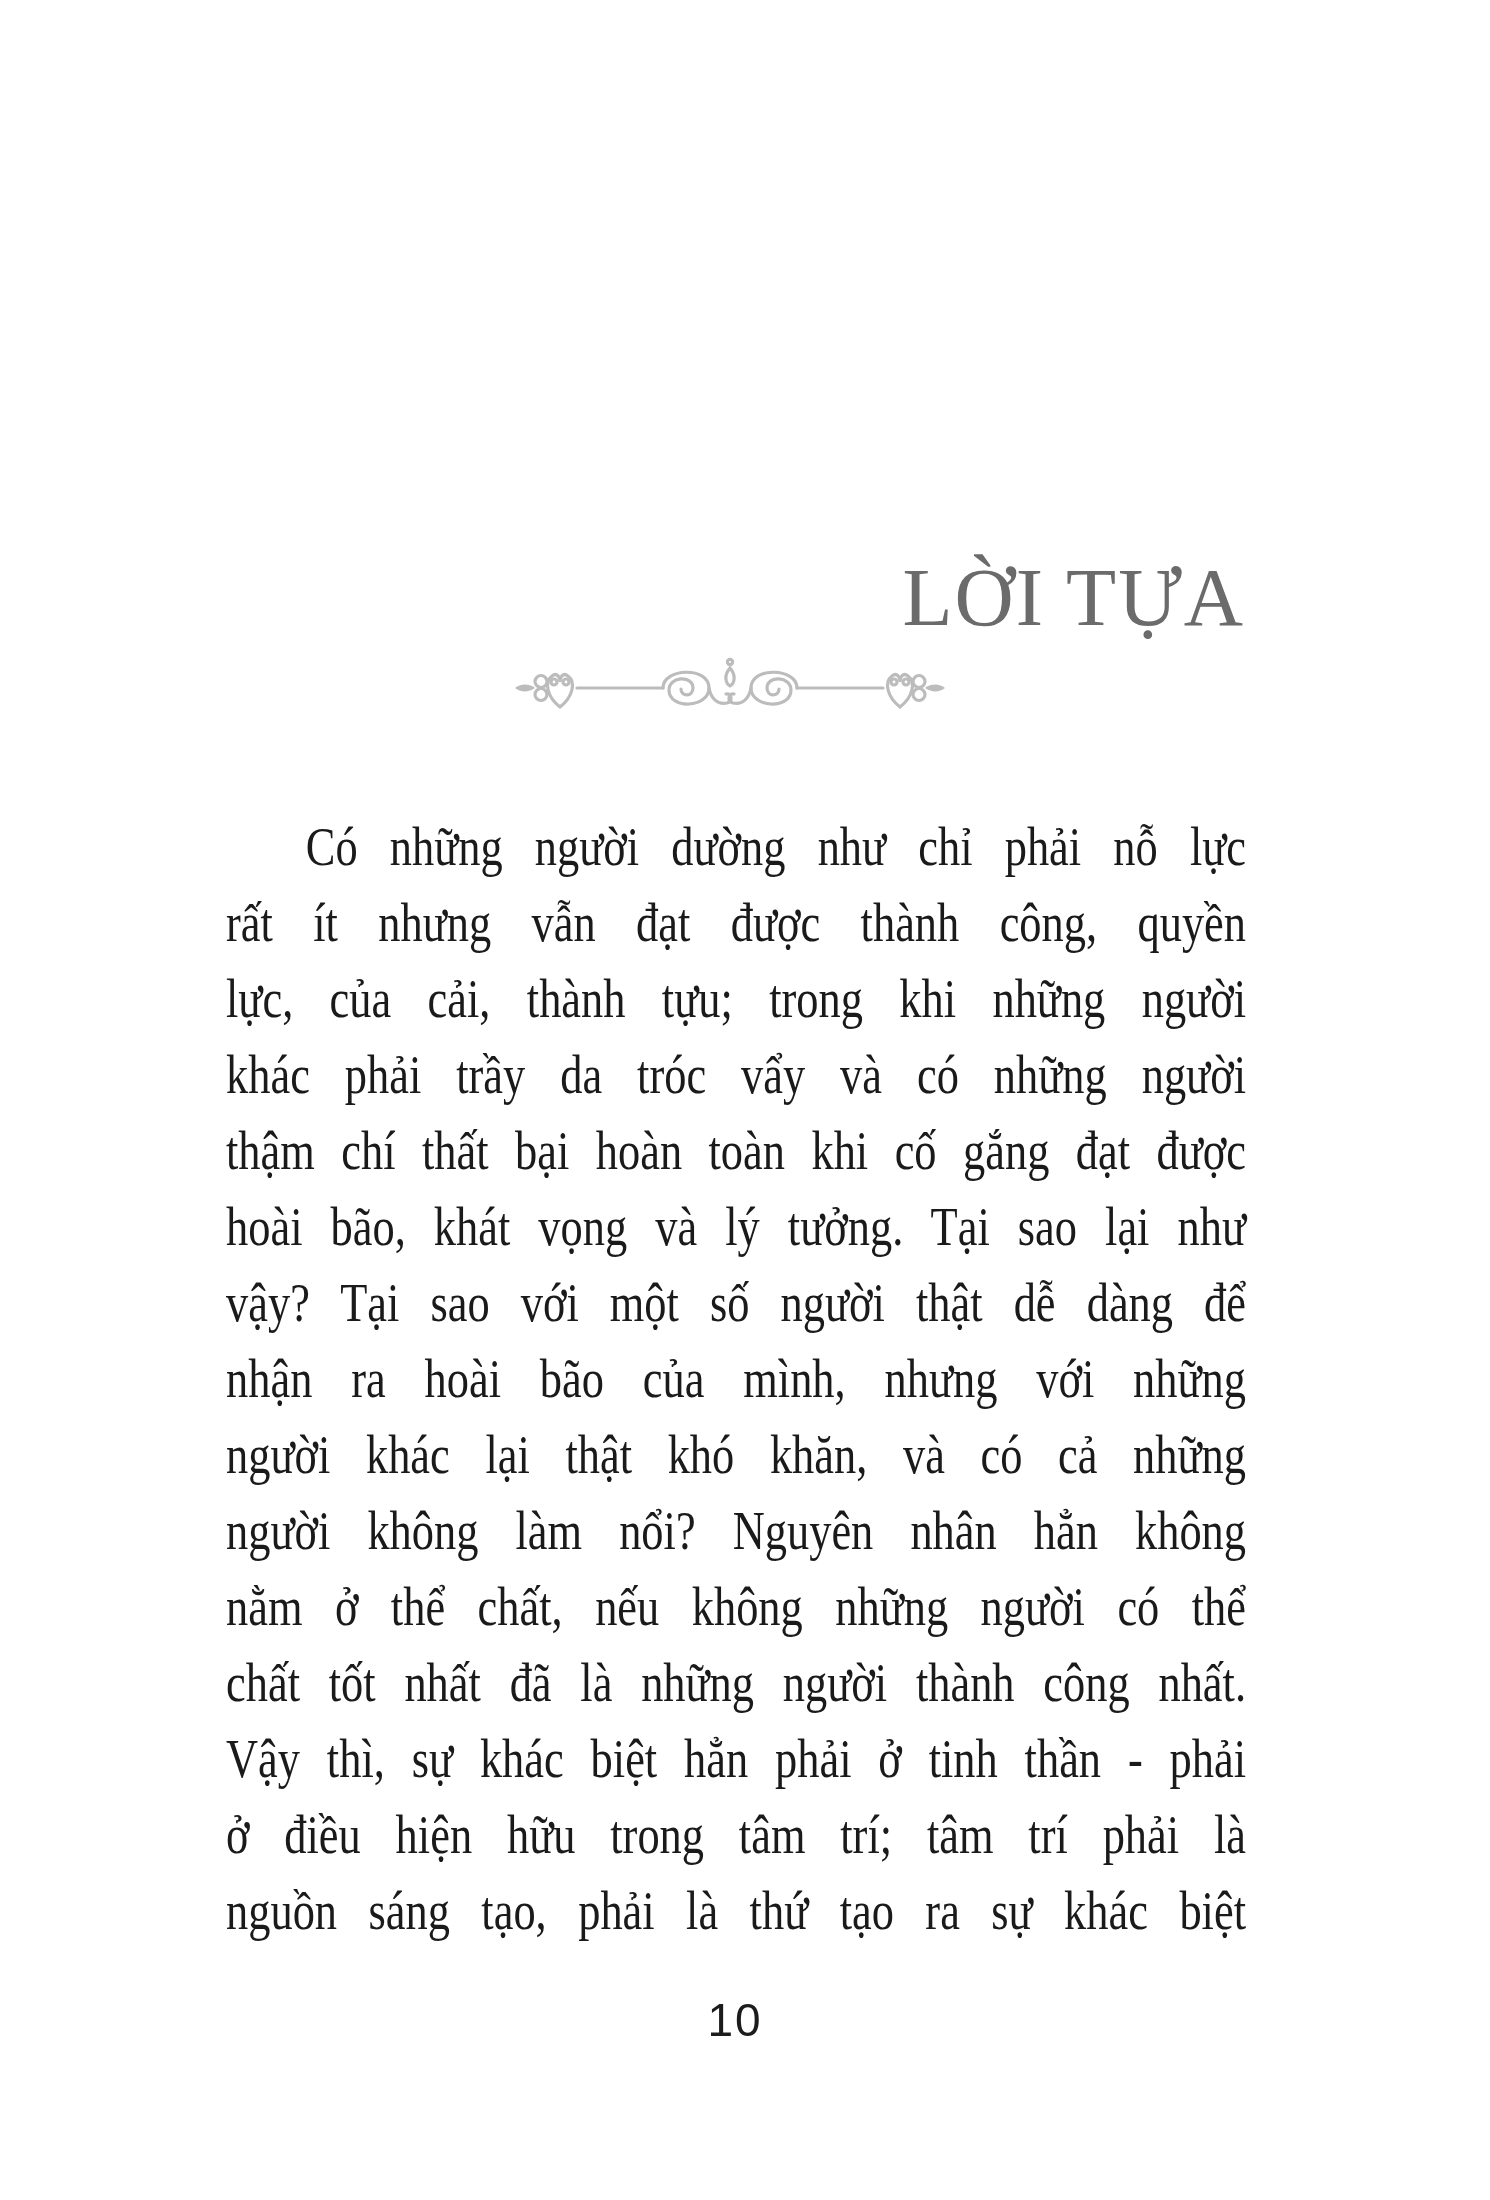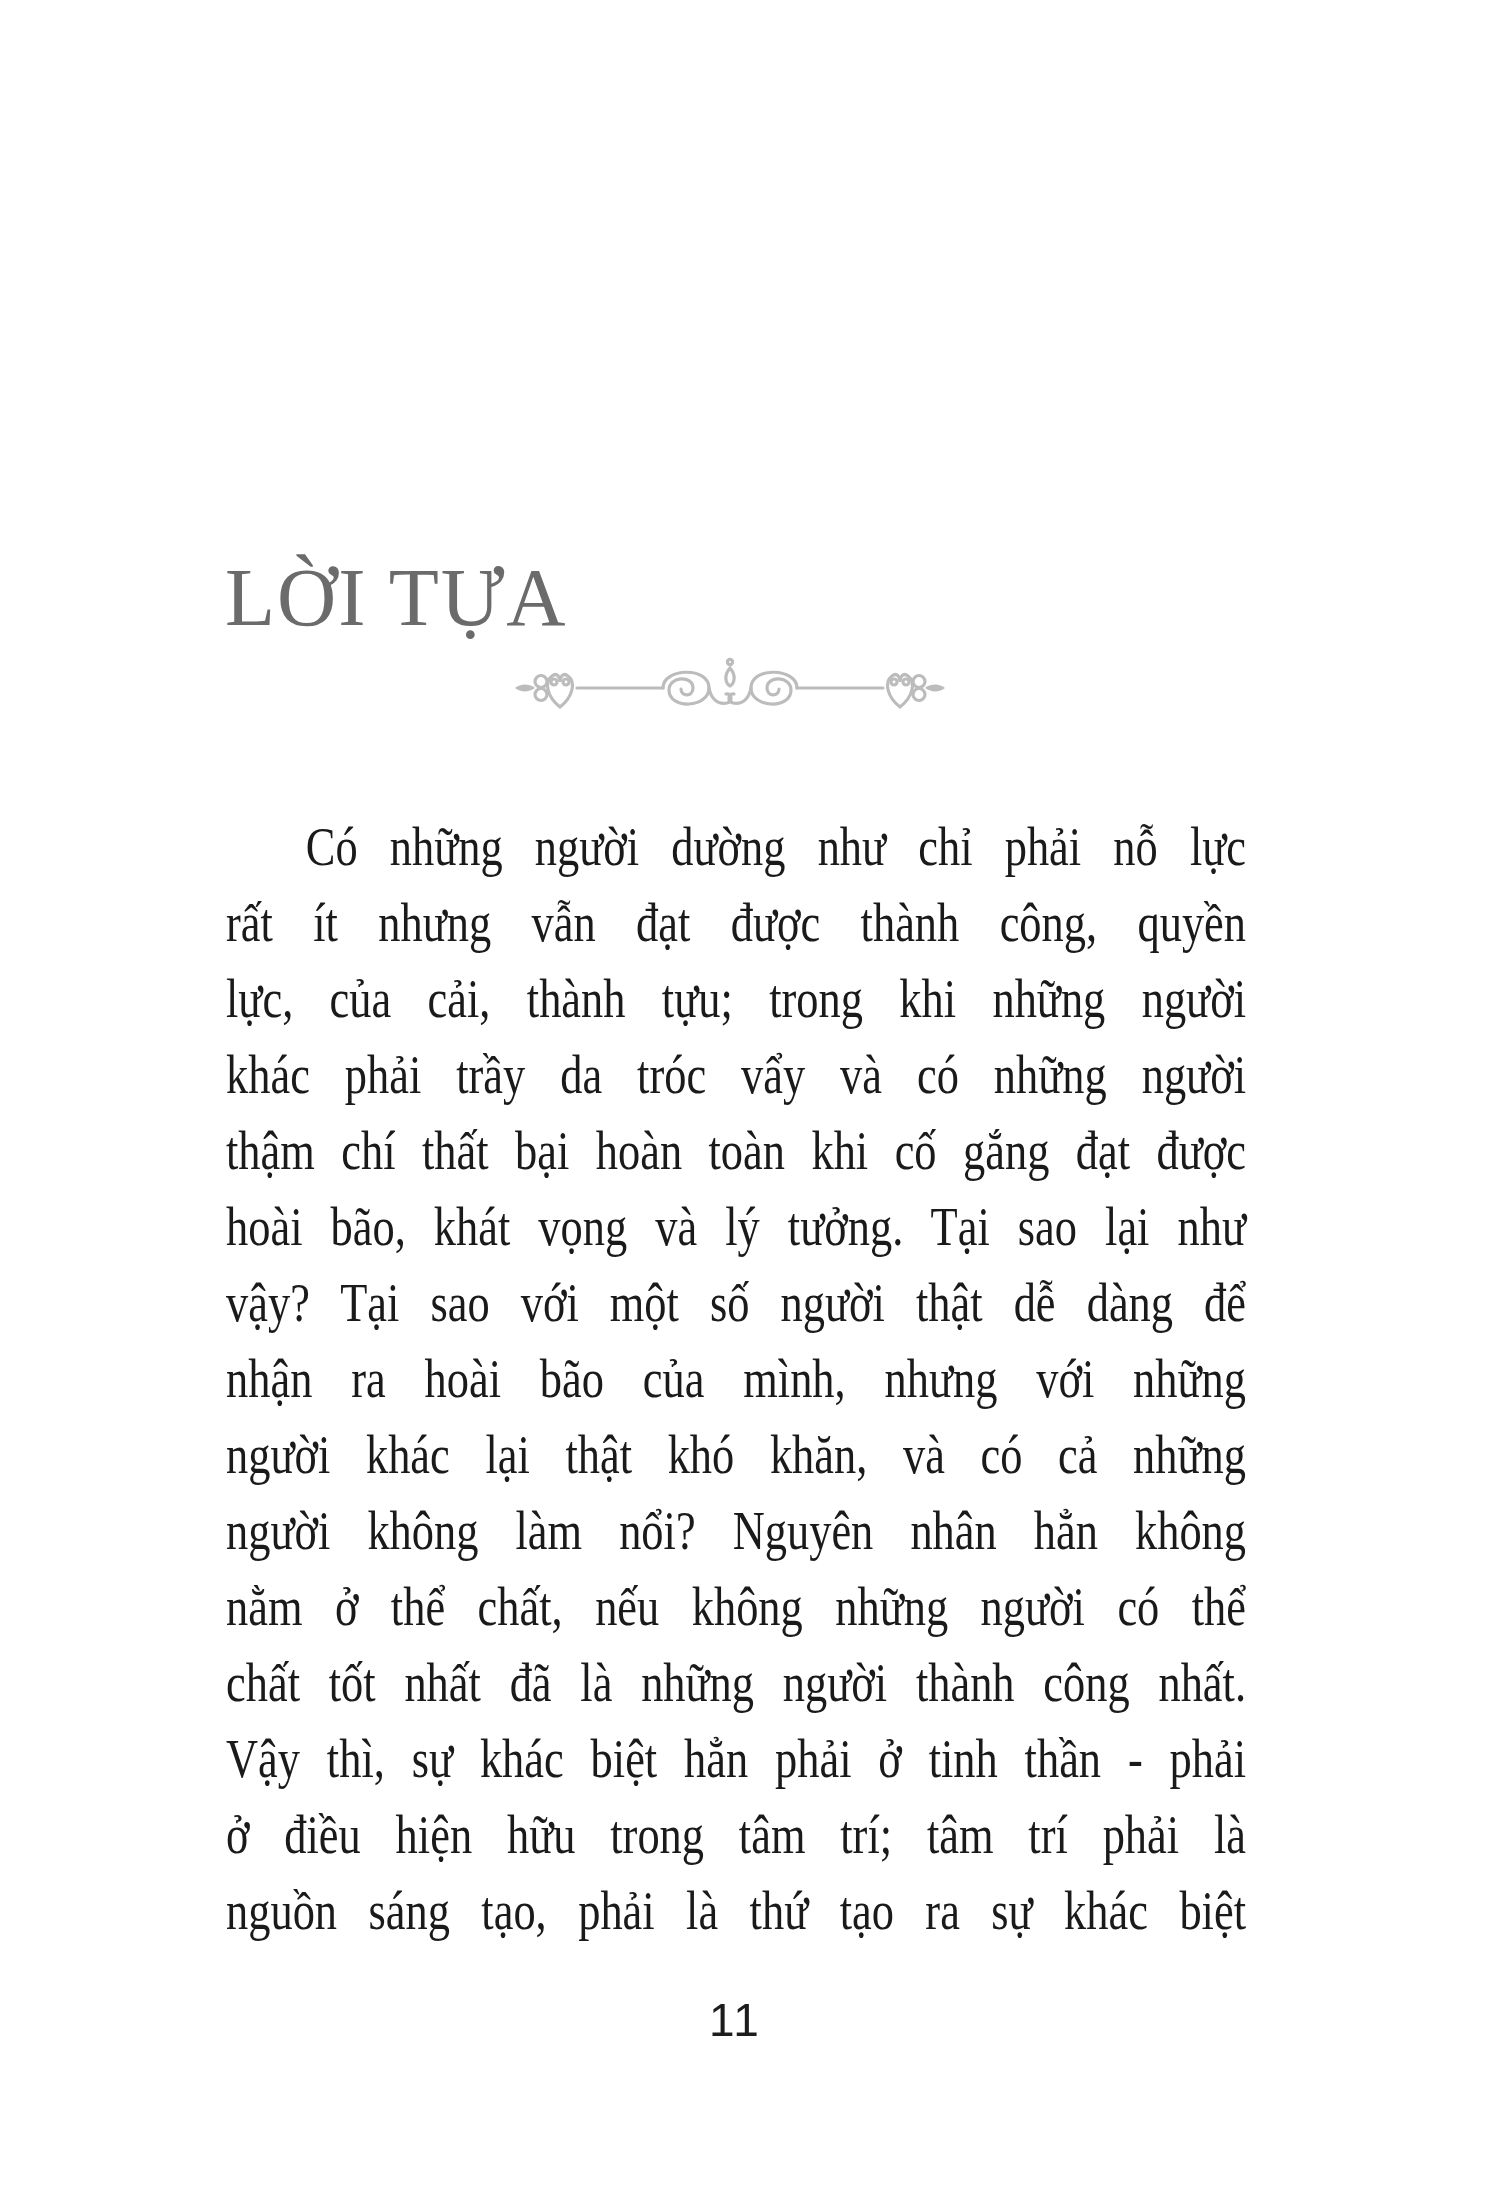--- a/index.html
+++ b/index.html
@@ -17,21 +17,21 @@
   .page {
     position: absolute;
     inset: 0;
   }
   .chapter-title {
     position: absolute;
     left: 225px;
     top: 550px;
     width: 1020px;
     margin: 0;
-    text-align: left;
+    text-align: right;
     font-size: 82px;
     line-height: 96px;
     font-weight: normal;
     letter-spacing: 2px;
     color: #6b6b6b;
     font-family: "Liberation Serif", "DejaVu Serif", serif;
   }
   .divider-wrap {
     position: absolute;
     left: 513px;
@@ -127,15 +127,15 @@
     <div class="line">nhận ra hoài bão của mình, nhưng với những</div>
     <div class="line">người khác lại thật khó khăn, và có cả những</div>
     <div class="line">người không làm nổi? Nguyên nhân hẳn không</div>
     <div class="line">nằm ở thể chất, nếu không những người có thể</div>
     <div class="line">chất tốt nhất đã là những người thành công nhất.</div>
     <div class="line">Vậy thì, sự khác biệt hẳn phải ở tinh thần - phải</div>
     <div class="line">ở điều hiện hữu trong tâm trí; tâm trí phải là</div>
     <div class="line">nguồn sáng tạo, phải là thứ tạo ra sự khác biệt</div>
   </div>
 
-  <div class="page-number">11</div>
+  <div class="page-number">10</div>
 
 </div>
 
 </body></html>

